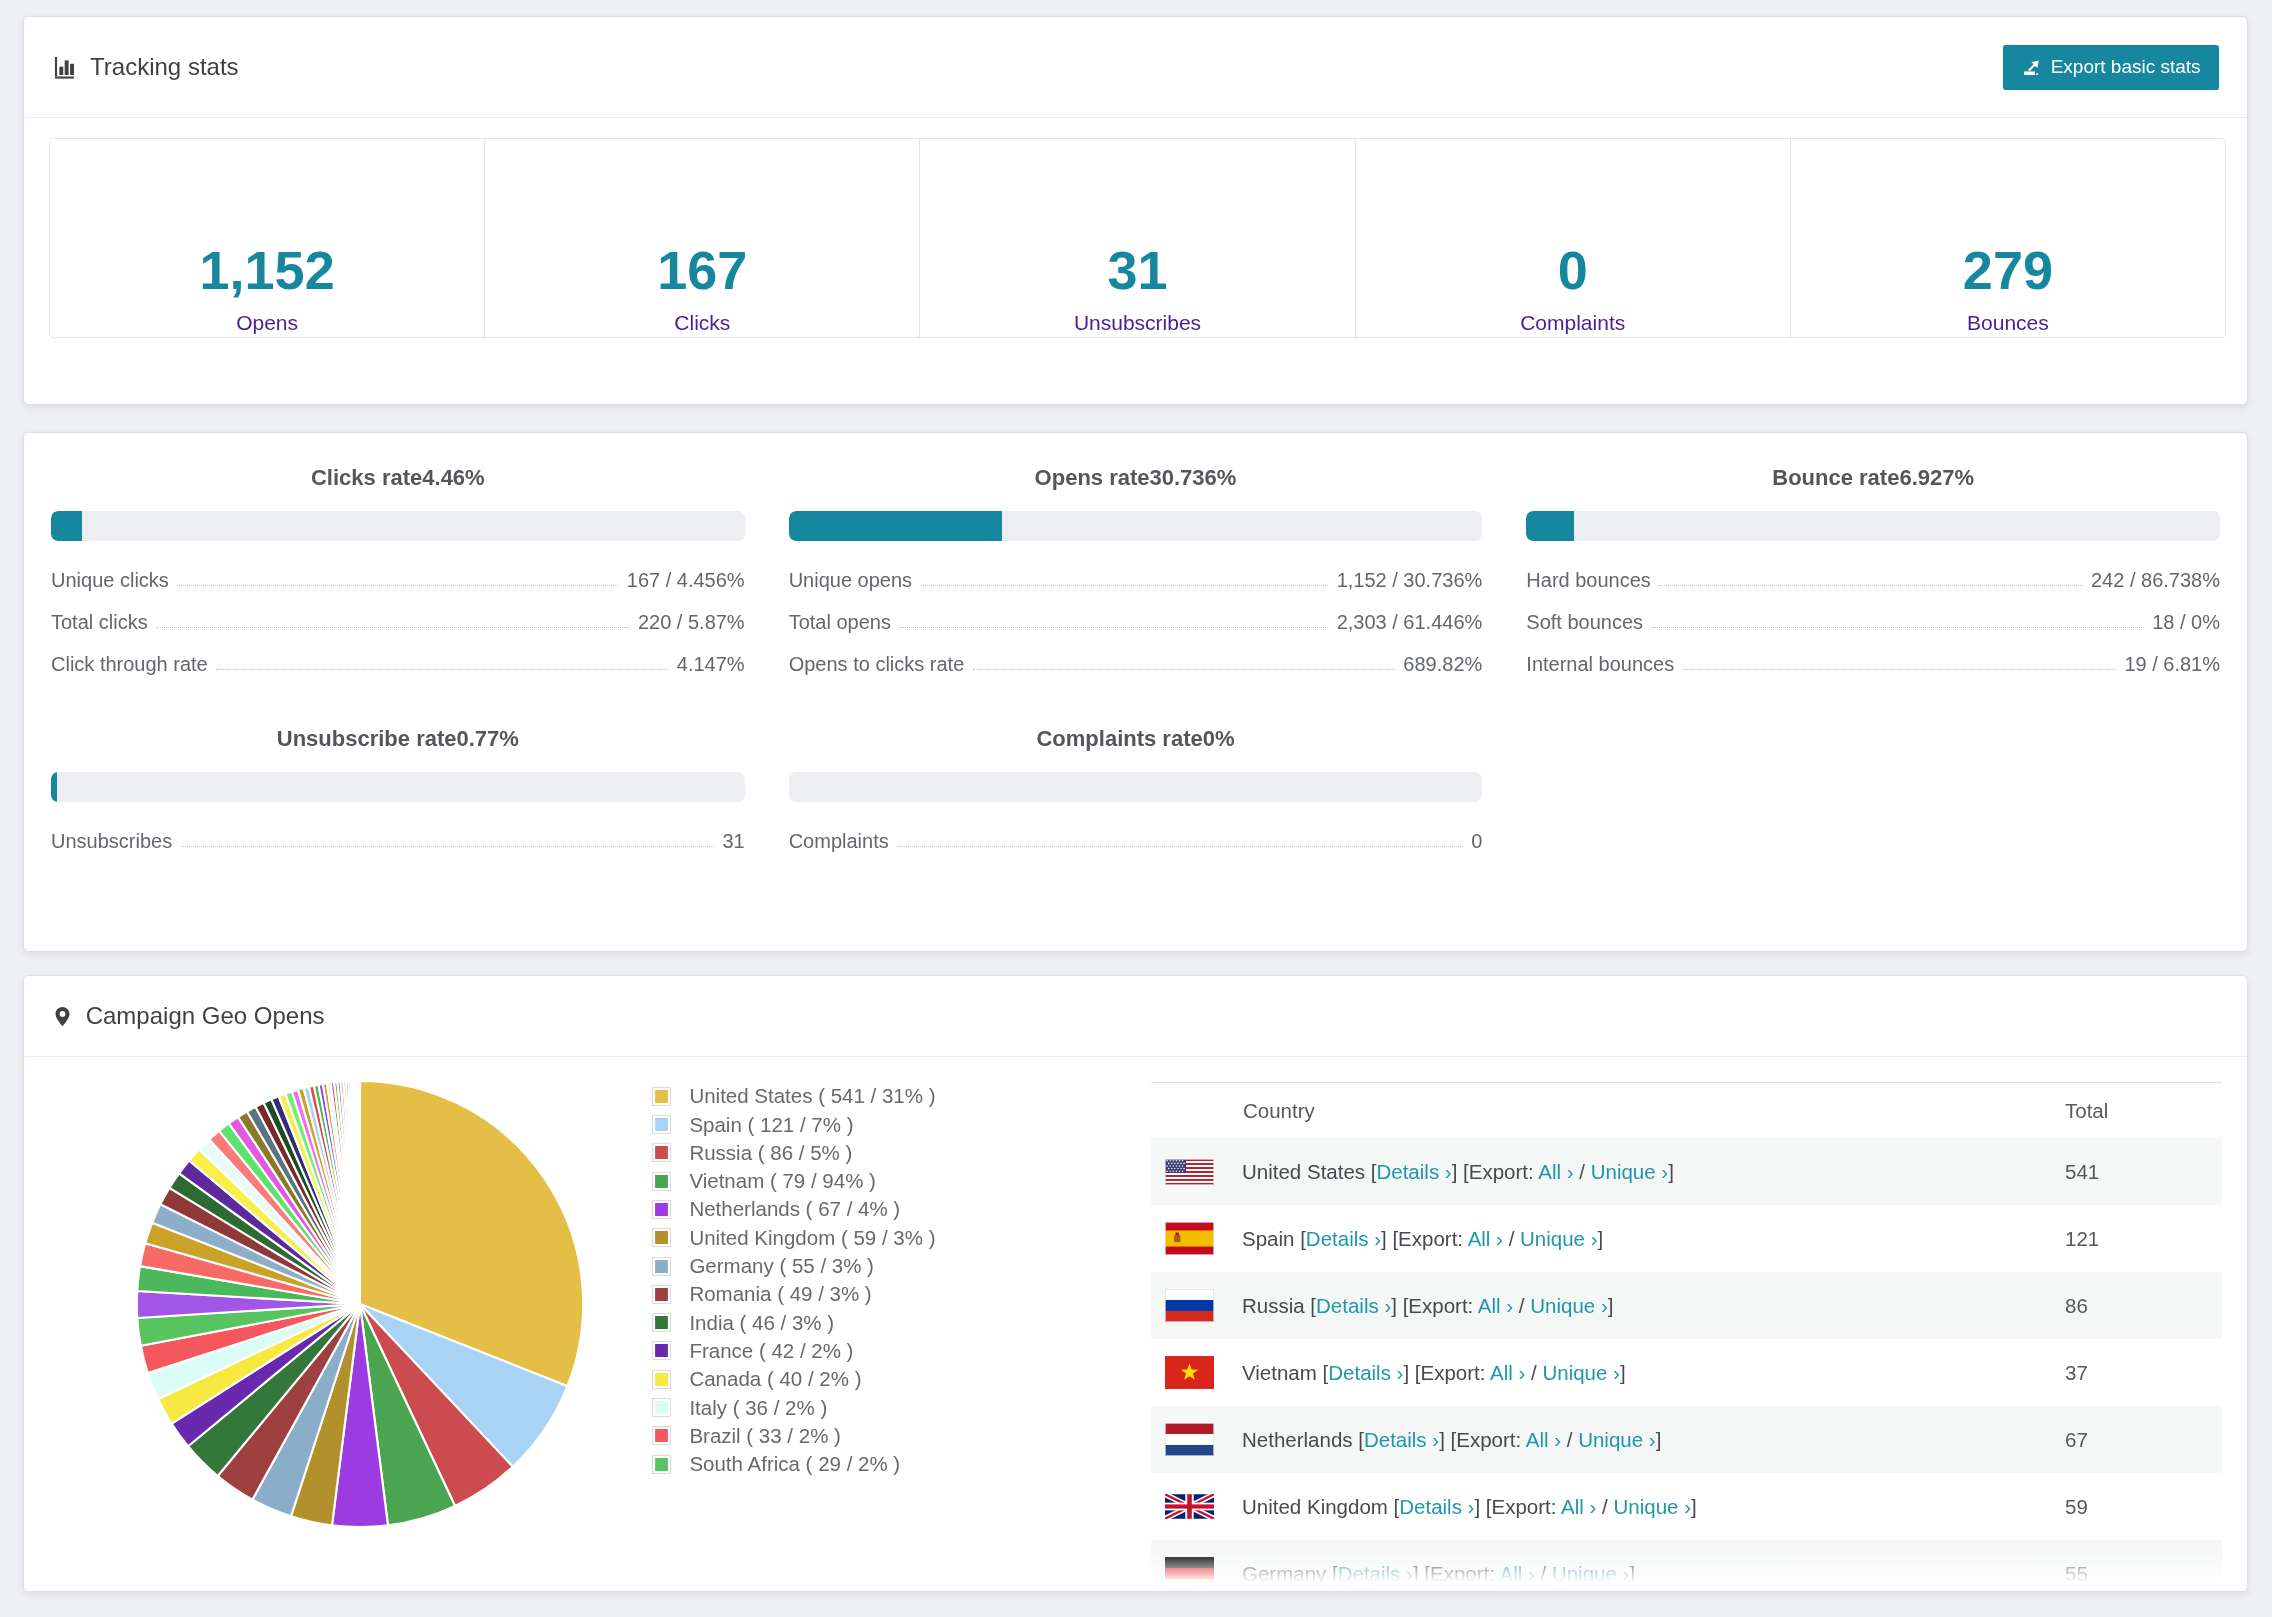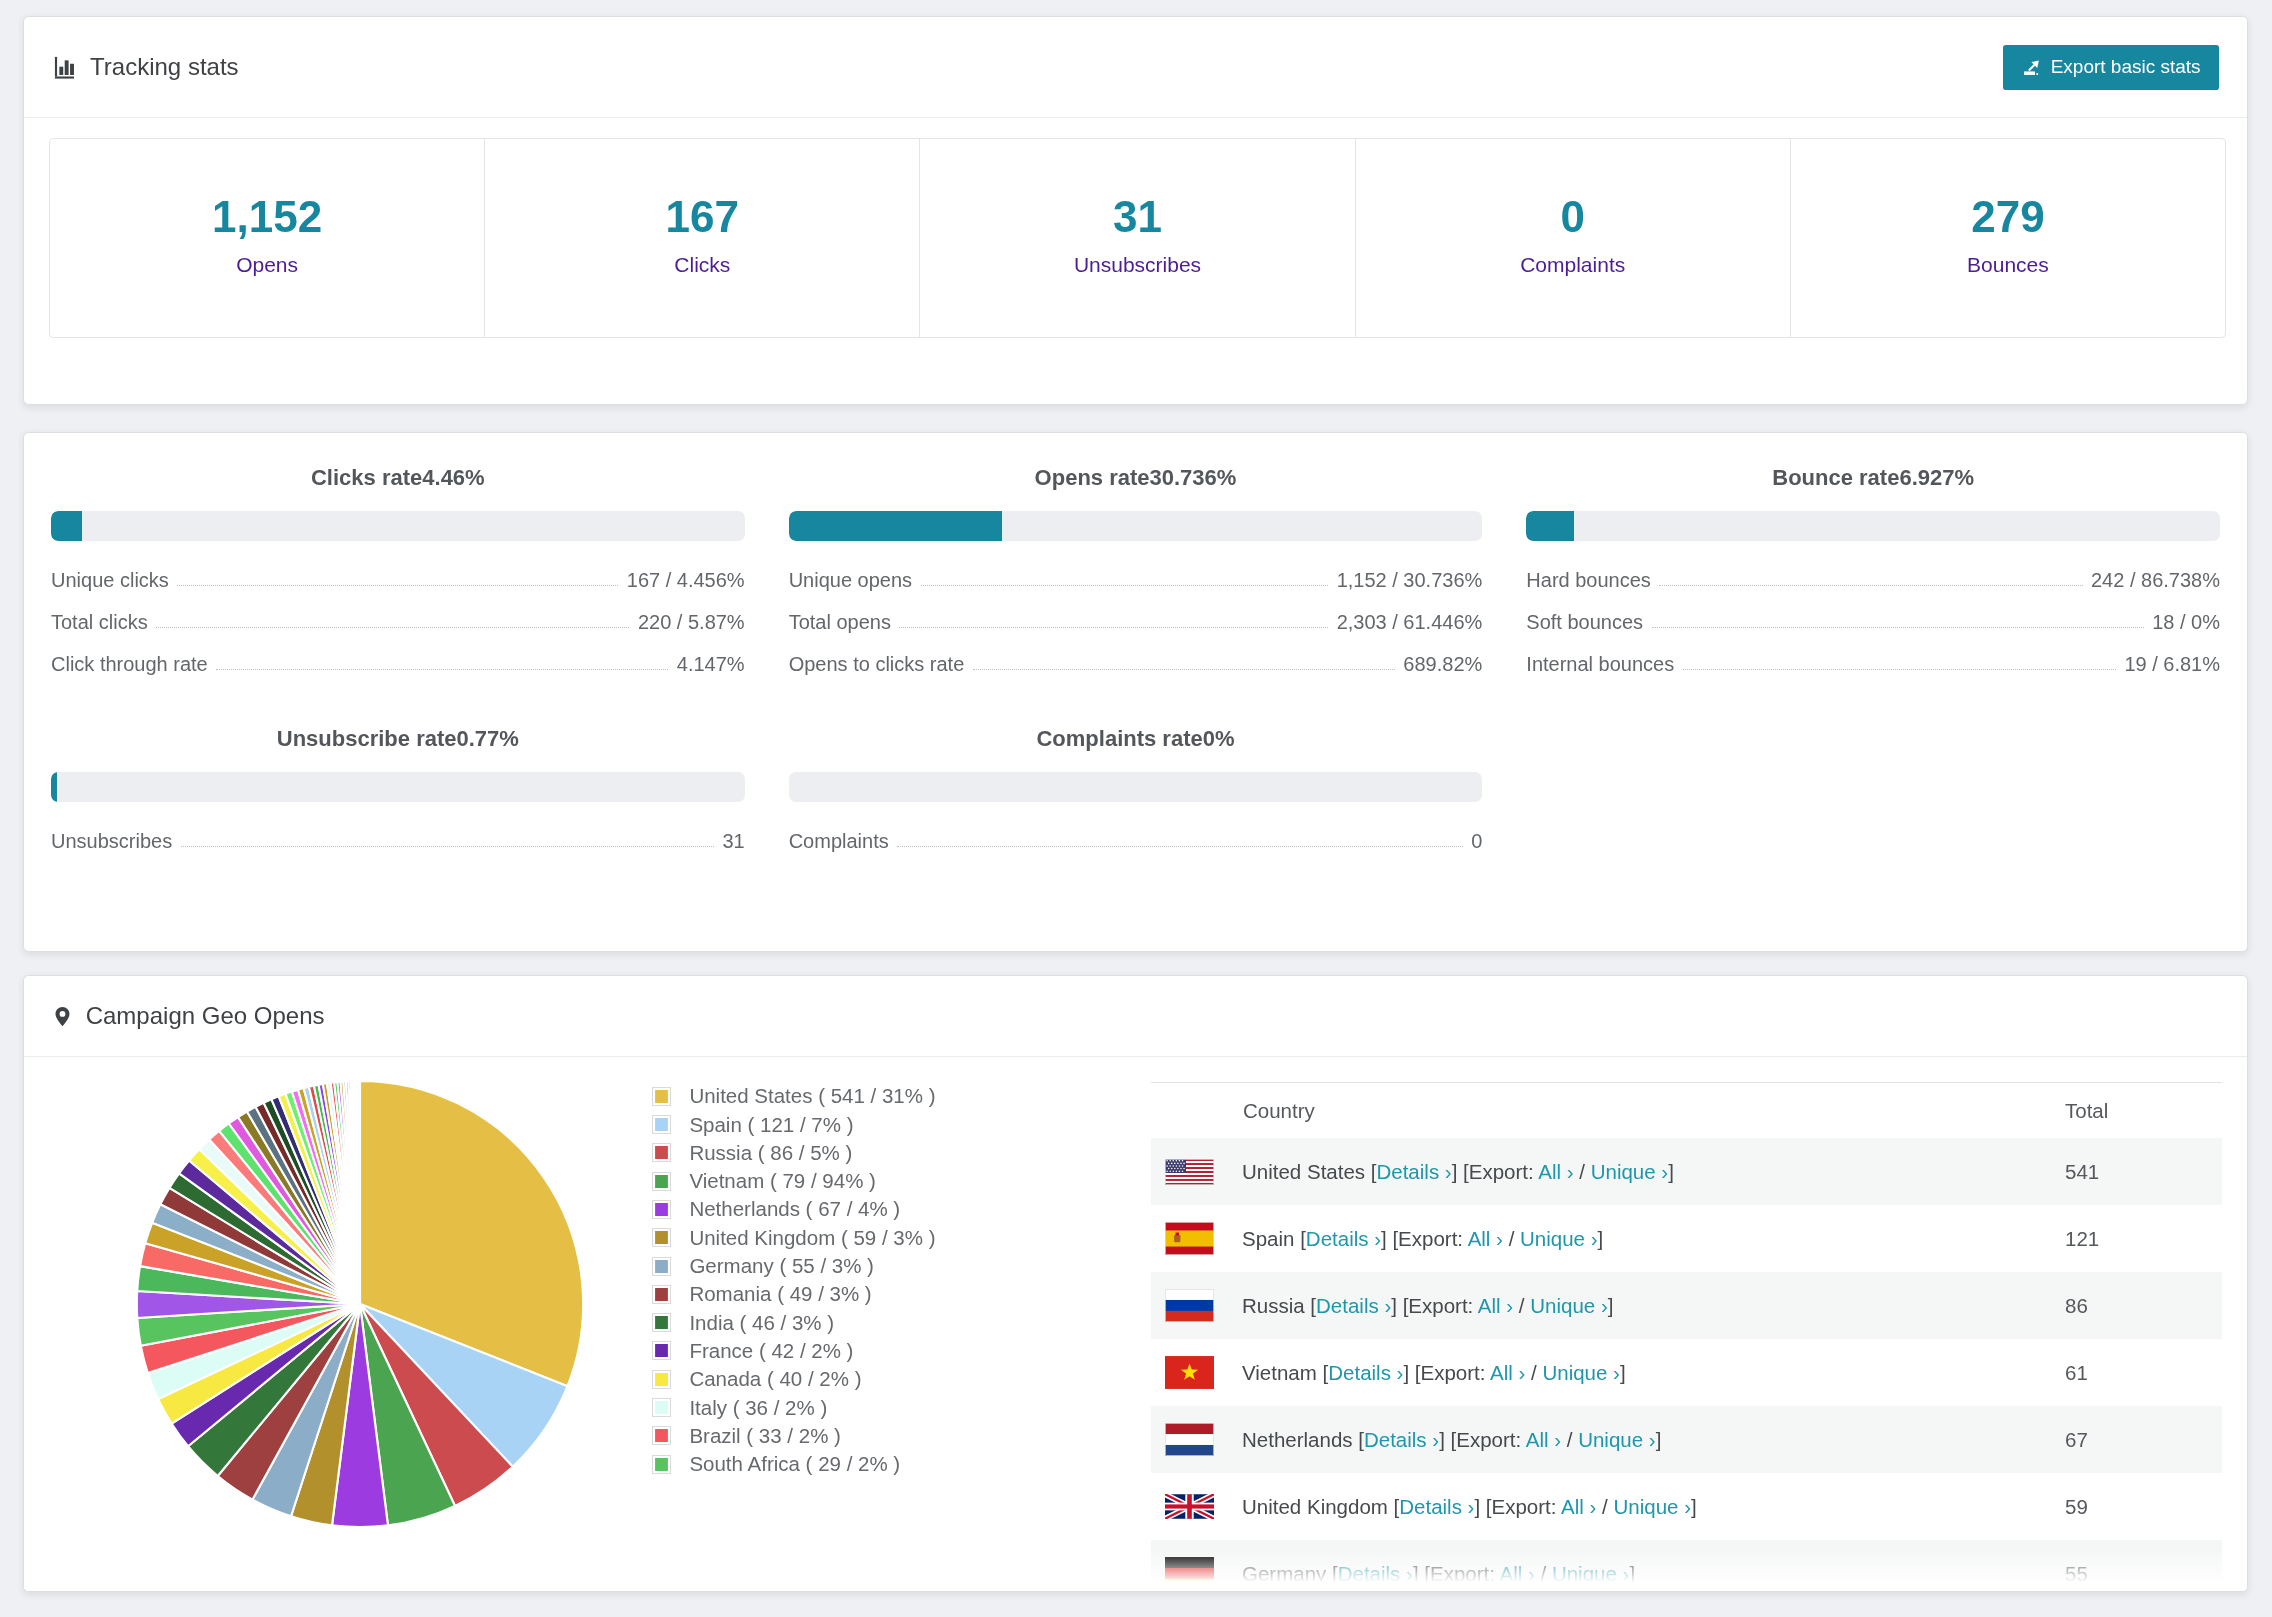--- a/index.html
+++ b/index.html
@@ -36,21 +36,21 @@
     font-size:19px;height:45px;padding:0 18.4px;cursor:pointer;
   }
 
   
   #summary-row{
     position:absolute;left:25px;top:121px;width:2175px;height:198px;
     display:flex;border:0.7px solid #e3e5e9;border-radius:4.2px;overflow:hidden;background:#fff;
   }
   .sumbox{flex:1;text-align:center;padding-top:56px;box-sizing:border-box;border-right:0.7px solid #e3e5e9;}
   .sumbox:last-child{border-right:none;}
-  .sumnum{font-size:44px;font-weight:700;color:var(--teal);line-height:1;}
+  .sumnum{font-size:54px;font-weight:700;color:var(--teal);line-height:1;margin-top:48px;}
   .sumlab{font-size:21px;color:#4c1d95;margin-top:14px;}
 
   
   #rates-grid{
     display:grid;grid-template-columns:repeat(3,1fr);
     column-gap:44px;row-gap:51px;padding:32px 27px;box-sizing:border-box;
   }
   .rate-head{display:flex;justify-content:center;align-items:baseline;margin-bottom:20px;}
   .rate-title,.rate-value{font-size:22px;font-weight:700;color:#53575b;}
   .bar-track{height:30px;background:#eceef1;border-radius:7px;overflow:hidden;}
@@ -472,21 +472,21 @@
       <div class="trow">
         <div class="tcell-country">
           <span class="flagbox">
             <svg xmlns="http://www.w3.org/2000/svg" width="49" height="33" viewBox="0 0 70 47">
               <rect width="70" height="47" fill="#da251d"></rect>
               <polygon points="35.0,10.5 38.1,19.3 47.4,19.5 39.9,25.1 42.6,34.0 35.0,28.7 27.4,34.0 30.1,25.1 22.6,19.5 31.9,19.3" fill="#ffdf00"></polygon>
             </svg>
           </span>
           <span class="country-text"><span>Vietnam [</span><span class="lnk">Details ›</span><span>] [Export: </span><span class="lnk">All ›</span><span> / </span><span class="lnk">Unique ›</span><span>]</span></span>
         </div>
-        <div class="tcell-total">61</div>
+        <div class="tcell-total">37</div>
       </div>
       <div class="trow stripe">
         <div class="tcell-country">
           <span class="flagbox">
             <svg xmlns="http://www.w3.org/2000/svg" width="49" height="33" viewBox="0 0 70 47">
               <rect width="70" height="47" fill="#fff"></rect>
               <rect width="70" height="15.7" fill="#ae1c28"></rect>
               <rect y="31.3" width="70" height="15.7" fill="#21468b"></rect>
               <rect width="69" height="46" x=".5" y=".5" fill="none" stroke="#ddd"></rect>
             </svg>

